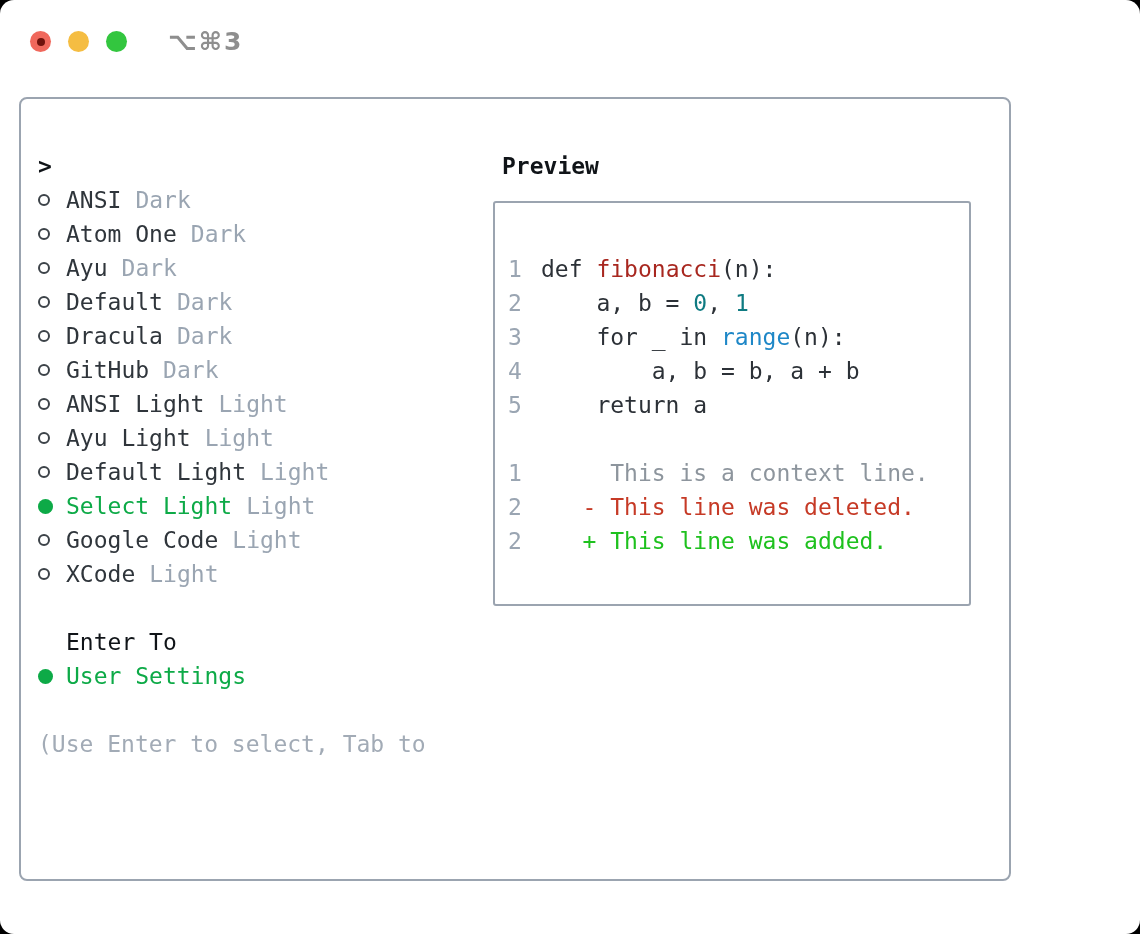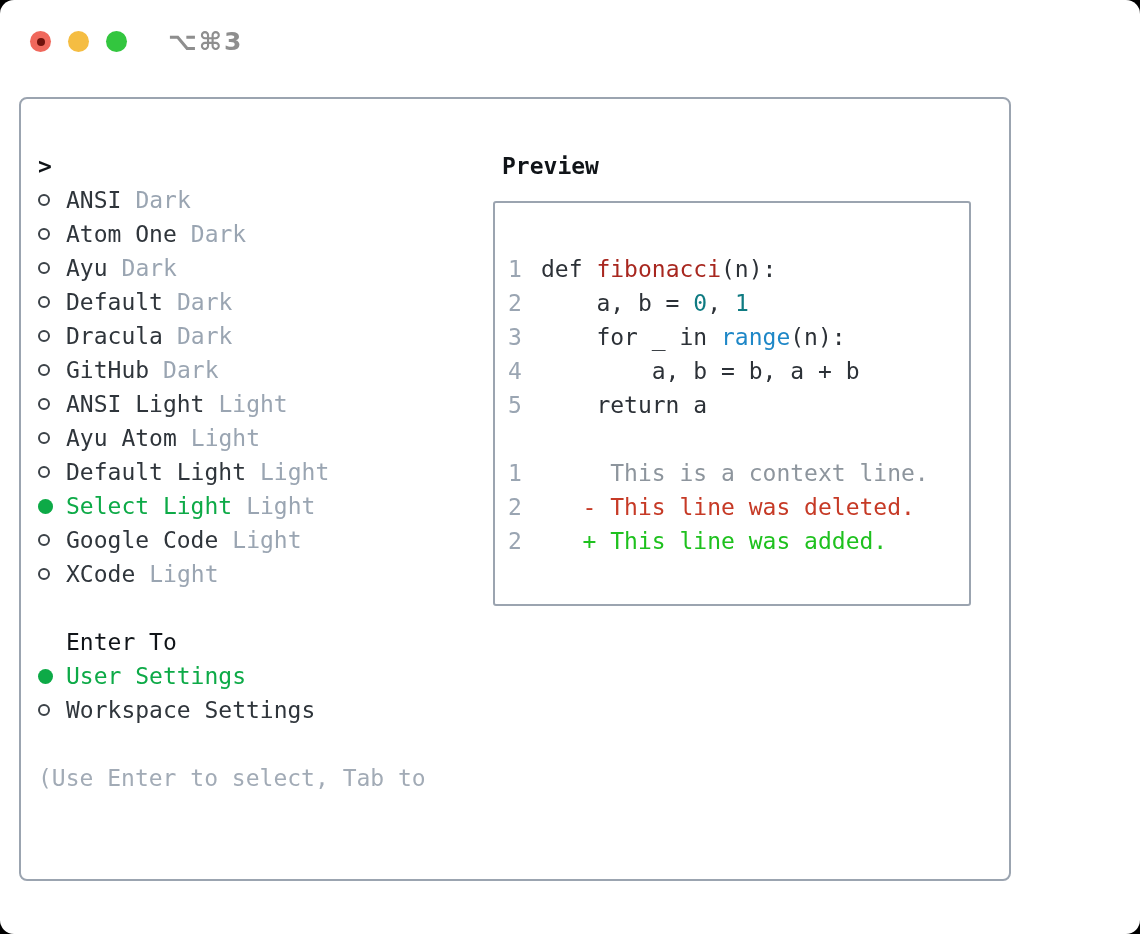--- a/index.html
+++ b/index.html
@@ -155,37 +155,36 @@
       </div>
 
       <div id="theme-list">
           <div class="row"><span class="prefix"><span class="ring"></span></span><span class="item-name">ANSI</span><span class="variant">Dark</span></div>
           <div class="row"><span class="prefix"><span class="ring"></span></span><span class="item-name">Atom One</span><span class="variant">Dark</span></div>
           <div class="row"><span class="prefix"><span class="ring"></span></span><span class="item-name">Ayu</span><span class="variant">Dark</span></div>
           <div class="row"><span class="prefix"><span class="ring"></span></span><span class="item-name">Default</span><span class="variant">Dark</span></div>
           <div class="row"><span class="prefix"><span class="ring"></span></span><span class="item-name">Dracula</span><span class="variant">Dark</span></div>
           <div class="row"><span class="prefix"><span class="ring"></span></span><span class="item-name">GitHub</span><span class="variant">Dark</span></div>
           <div class="row"><span class="prefix"><span class="ring"></span></span><span class="item-name">ANSI Light</span><span class="variant">Light</span></div>
-          <div class="row"><span class="prefix"><span class="ring"></span></span><span class="item-name">Ayu Atom</span><span class="variant">Light</span></div>
+          <div class="row"><span class="prefix"><span class="ring"></span></span><span class="item-name">Ayu Light</span><span class="variant">Light</span></div>
           <div class="row"><span class="prefix"><span class="ring"></span></span><span class="item-name">Default Light</span><span class="variant">Light</span></div>
           <div class="row"><span class="prefix"><span class="dot-filled"></span></span><span class="item-name selected">Select Light</span><span class="variant">Light</span></div>
           <div class="row"><span class="prefix"><span class="ring"></span></span><span class="item-name">Google Code</span><span class="variant">Light</span></div>
           <div class="row"><span class="prefix"><span class="ring"></span></span><span class="item-name">XCode</span><span class="variant">Light</span></div>
         </div>
 
       <div class="spacer-row"></div>
 
       <div class="row">
         <span class="prefix"></span>
         <span class="apply-header">Enter To</span>
       </div>
 
       <div id="apply-list">
           <div class="row"><span class="prefix"><span class="dot-filled"></span></span><span class="item-name selected">User Settings</span></div>
-          <div class="row"><span class="prefix"><span class="ring"></span></span><span class="item-name">Workspace Settings</span></div>
         </div>
 
       <div class="spacer-row"></div>
 
       <div id="hint-lines">
           <div class="row hint">(Use Enter to select, Tab to</div>
         </div>
     </div>
 
     <div class="preview-title">Preview</div>

